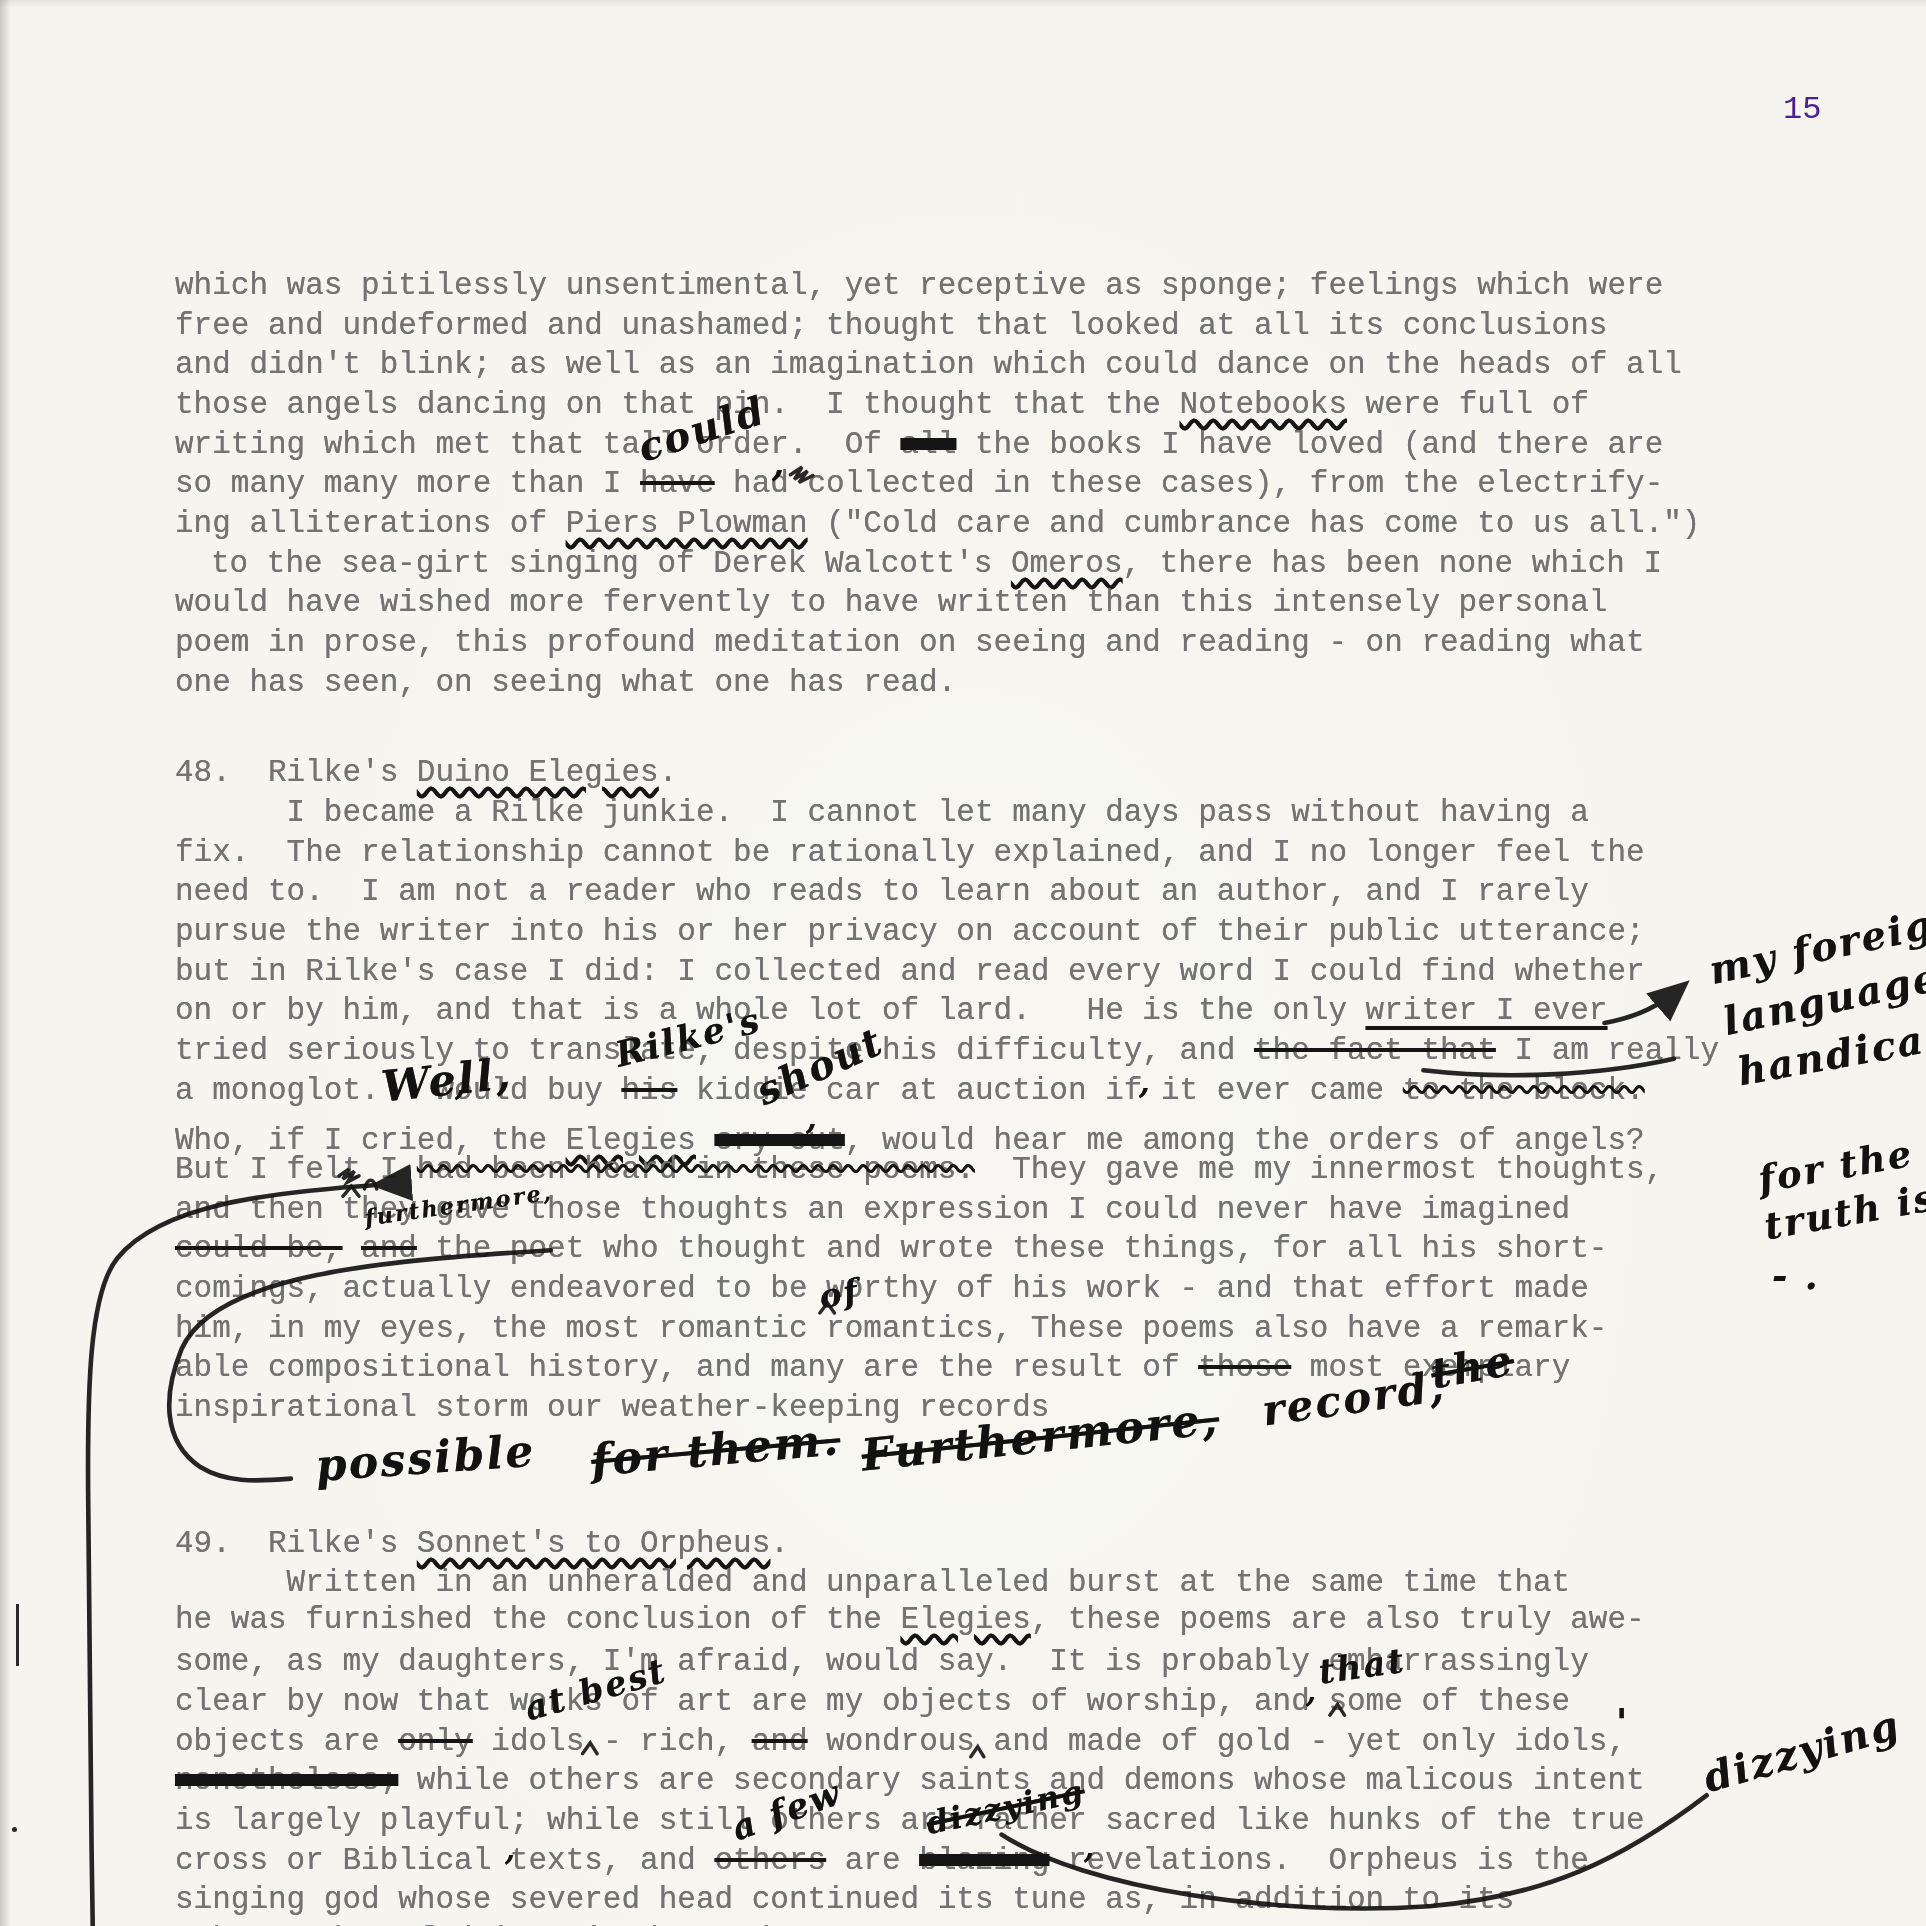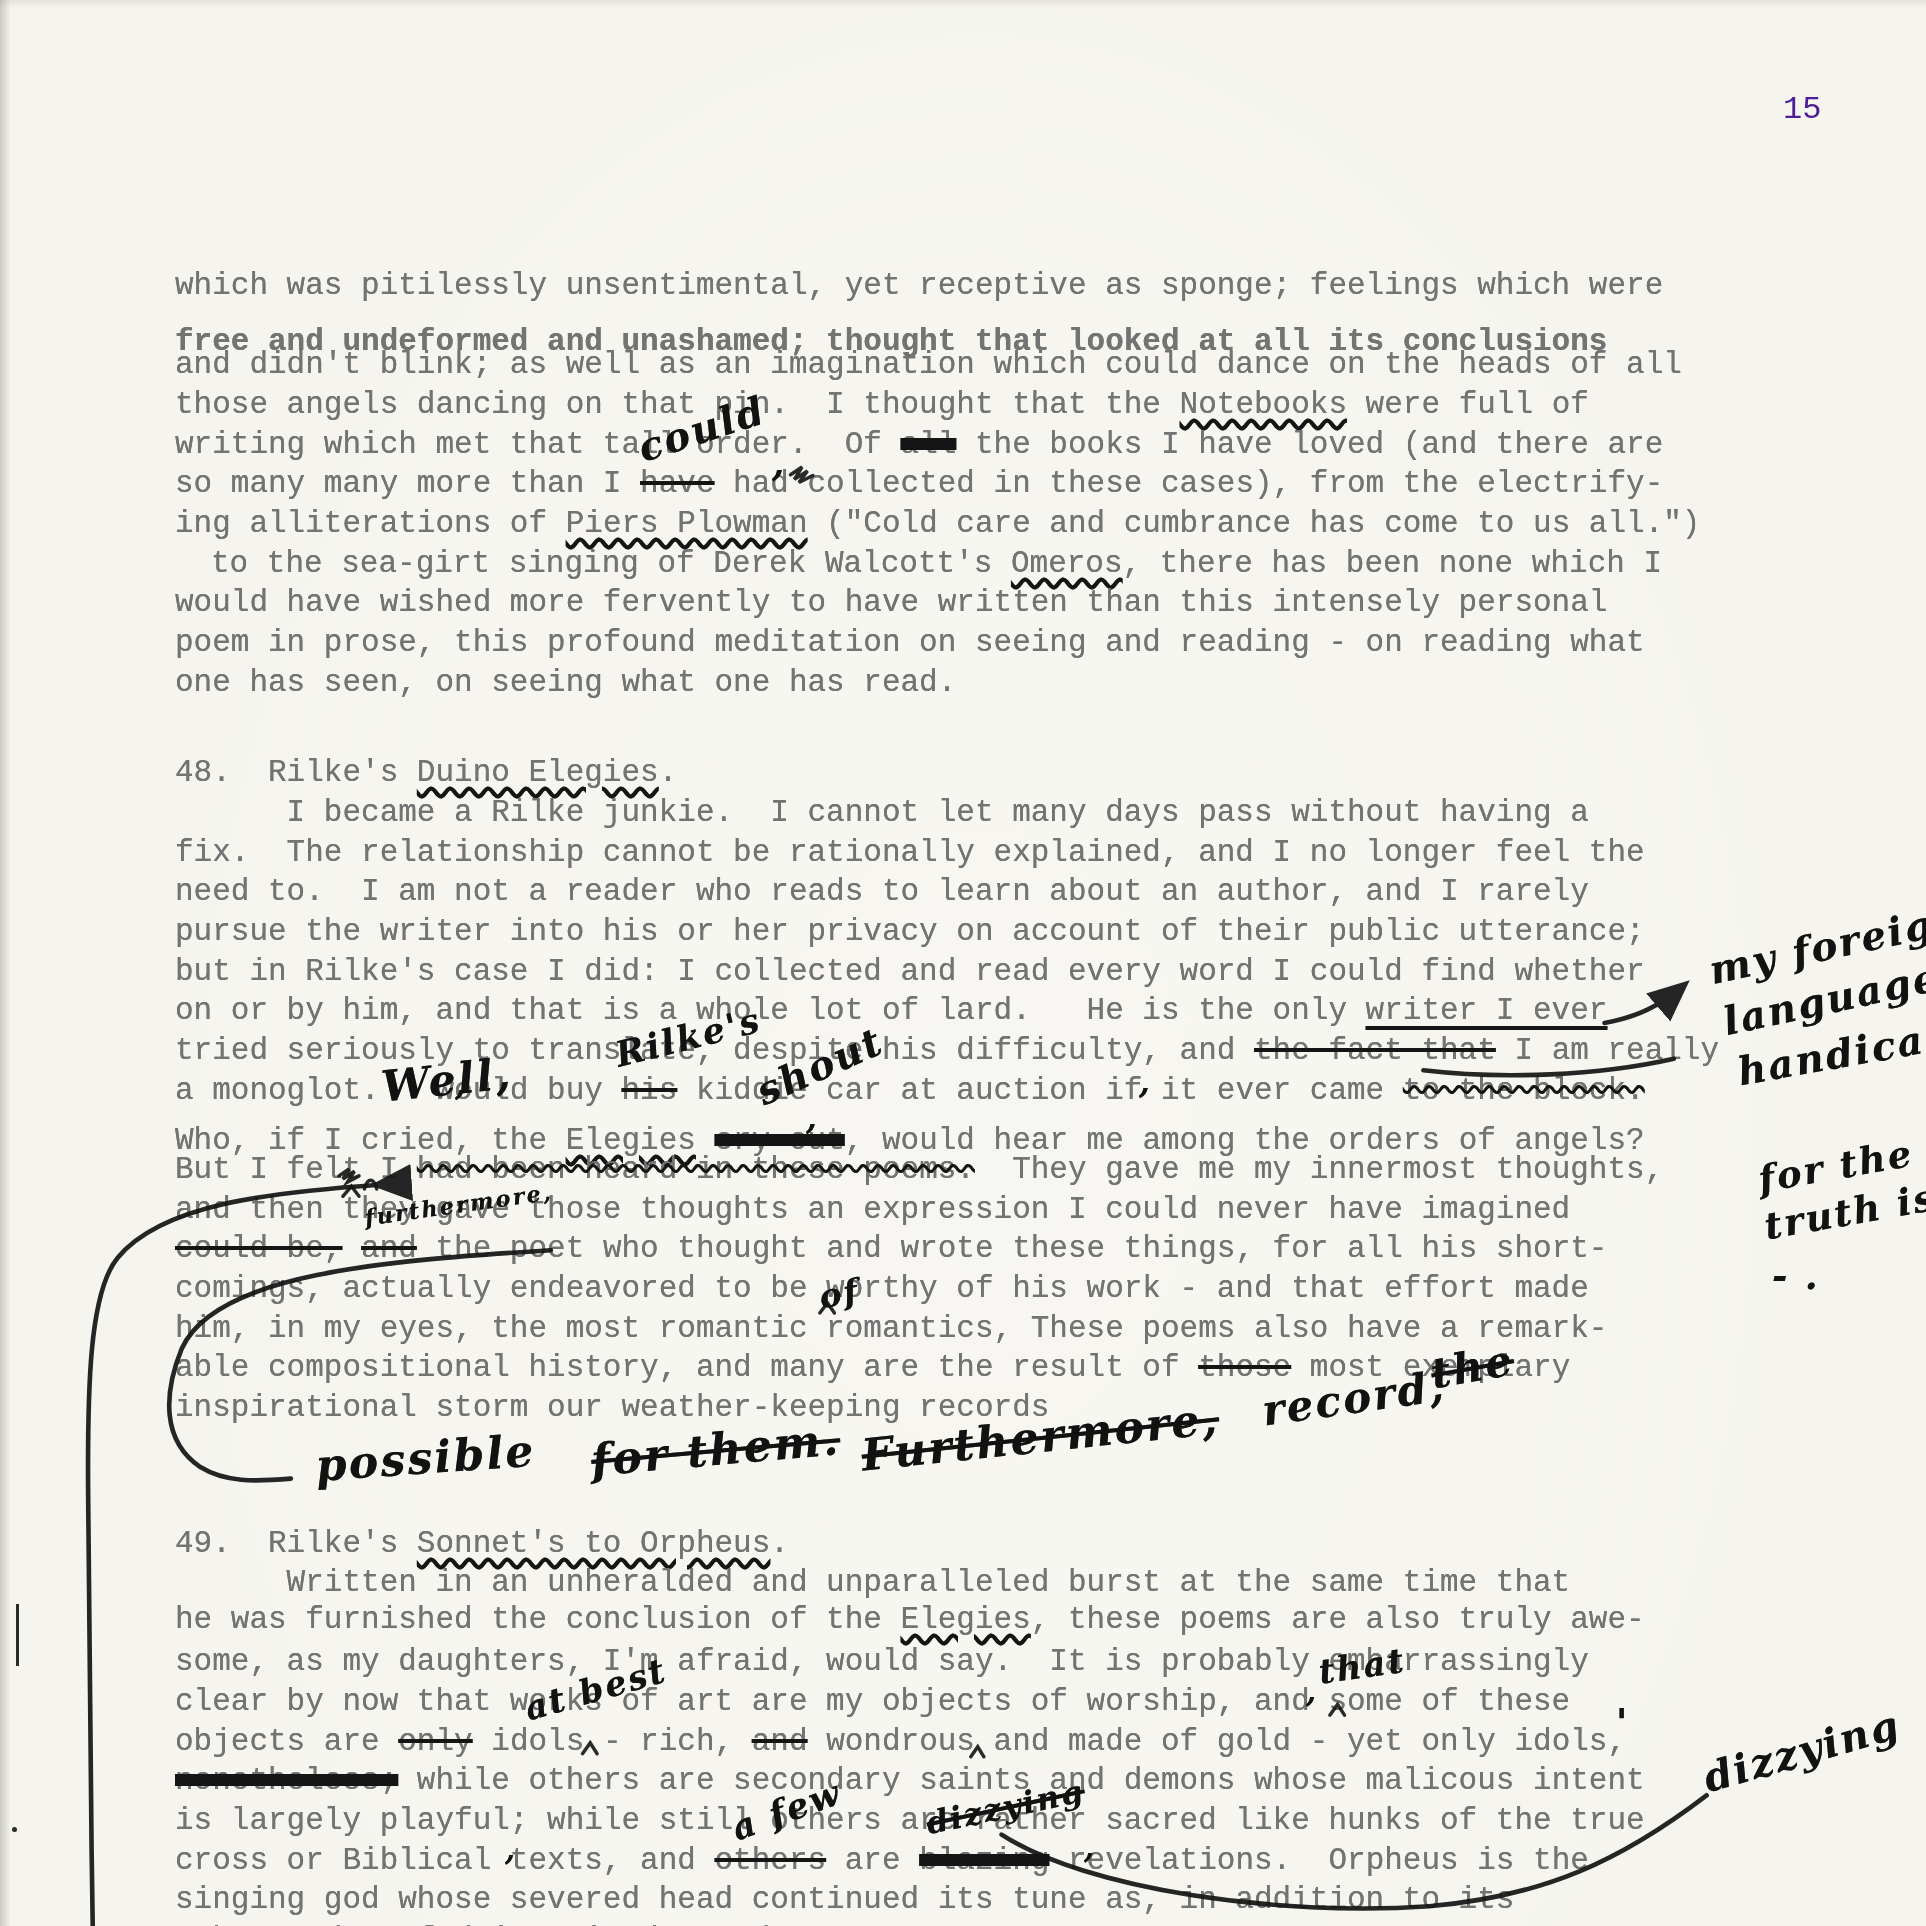--- a/index.html
+++ b/index.html
@@ -36,21 +36,21 @@
 </head>
 <body>
 
 <div id="page">
 
   <div id="pageno" style="left:1783px;top:91px;">15</div>
 
   <div id="typed-layer">
       <div class="blk" style="left: 175px; top: 266px;">
         <div class="tl" style="top: 0px;"><span>which was pitilessly unsentimental, yet receptive as sponge; feelings which were</span></div>
-        <div class="tl" style="top: 56px; font-weight: bold;"><span>free and undeformed and unashamed; thought that looked at all its conclusions</span></div>
+        <div class="tl" style="top: 40px;"><span>free and undeformed and unashamed; thought that looked at all its conclusions</span></div>
         <div class="tl" style="top: 79px;"><span>and didn't blink; as well as an imagination which could dance on the heads of all</span></div>
         <div class="tl" style="top: 119px;"><span>those angels dancing on that pin.  I thought that the </span><span class="uw">Notebooks</span><span> were full of</span></div>
         <div class="tl" style="top: 159px;"><span>writing which met that tall order.  Of </span><span class="scr">all</span><span> the books I have loved (and there are</span></div>
         <div class="tl" style="top: 198px;"><span>so many many more than I </span><span class="st">have</span><span> had collected in these cases), from the electrify-</span></div>
         <div class="tl" style="top: 238px;"><span>ing alliterations of </span><span class="uw">Piers Plowman</span><span> ("Cold care and cumbrance has come to us all.")</span></div>
         <div class="tl" style="top: 278px; margin-left: 36px;"><span>to the sea-girt singing of Derek Walcott's </span><span class="uw">Omeros</span><span>, there has been none which I</span></div>
         <div class="tl" style="top: 317px;"><span>would have wished more fervently to have written than this intensely personal</span></div>
         <div class="tl" style="top: 357px;"><span>poem in prose, this profound meditation on seeing and reading - on reading what</span></div>
         <div class="tl" style="top: 397px;"><span>one has seen, on seeing what one has read.</span></div>
       </div>

